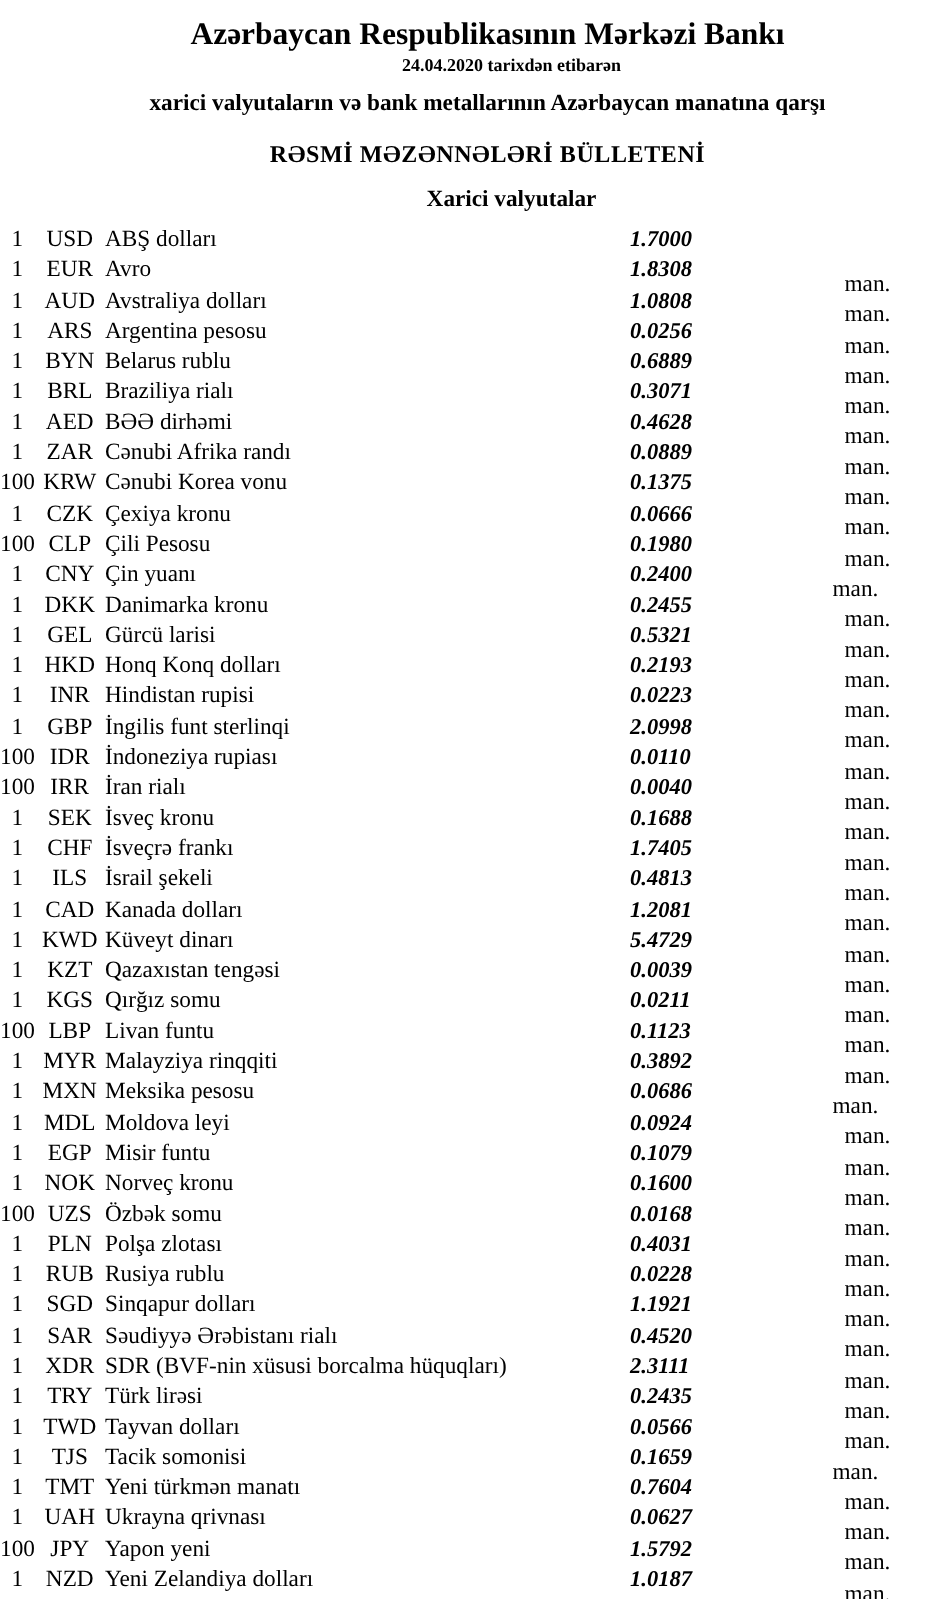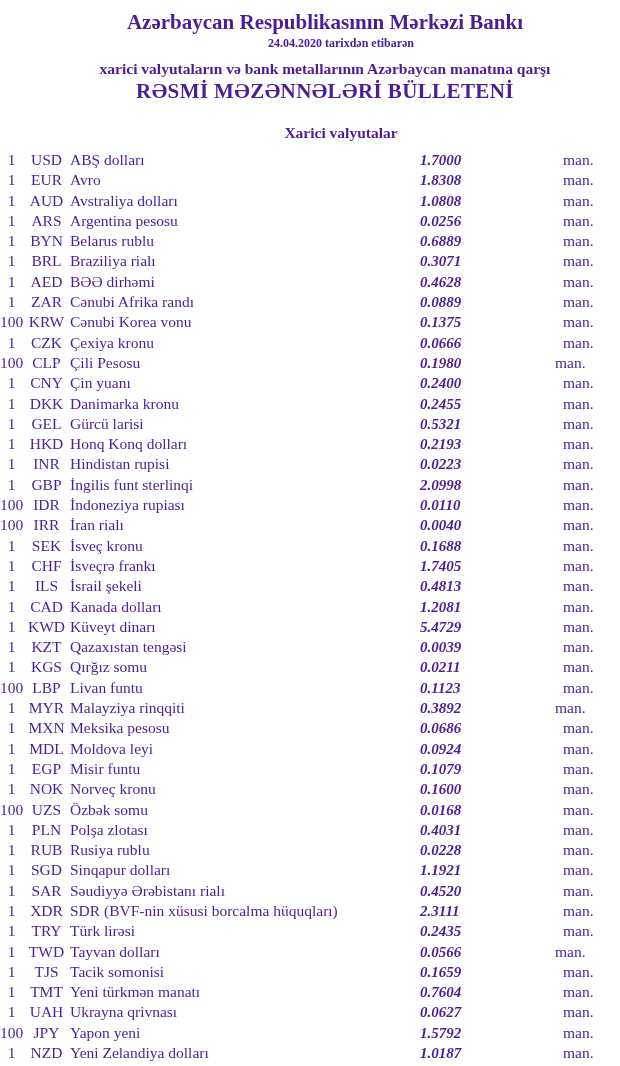--- a/index.html
+++ b/index.html
@@ -1,50 +1,50 @@
 <!DOCTYPE html>
 <html><head>
 <meta charset="utf-8">
 <style>
   * { margin:0; padding:0; box-sizing:border-box; }
   html,body { background:#e9e9e9; }
   .page {
     position:relative;
     width:620px; height:1066px;
     background:#ffffff;
-    color:#4c1d95;
+    color:#000000;
     font-family:"Liberation Serif", serif;
     overflow:hidden;
     margin:0 auto;
   }
   .header {
     position:absolute; top:9px; left:30px; width:590px;
     text-align:center; font-weight:bold;
   }
   .title { font-size:21px; line-height:26px; }
   .date-line { font-size:12px; line-height:17px; text-indent:32px; }
   .subtitle { font-size:15.5px; line-height:19px; margin-top:7px; }
-  .bulletin { font-size:21px; line-height:20px; margin-top:3px; letter-spacing:0.4px; }
+  .bulletin { font-size:16px; line-height:20px; margin-top:16px; letter-spacing:0.4px; }
   .section-title {
     position:absolute; top:124px; left:30px; width:590px;
     text-align:center; font-weight:bold; font-size:15.5px; line-height:18px;
     text-indent:32px;
   }
   .rates-table { position:absolute; top:150px; left:0; width:620px; }
   .row {
     position:relative;
     height:20.31px; line-height:20.31px;
     font-size:15.5px;
   }
   .row span { position:absolute; top:0; white-space:nowrap; }
   .qty  { left:0;   width:23px;  text-align:center; }
   .code { left:24px; width:45px; text-align:center; }
   .name { left:70px; }
   .rate { left:420px; width:132px; text-align:left; font-weight:bold; font-style:italic; font-size:15px; }
-  .unit { left:563px; }
+  .unit { left:563px;margin-top:30px; }
   .row.tight .unit { left:555px; }
 </style>
 </head>
 <body>
 
 <div class="page">
 
   <div class="header">
     <div class="title">Azərbaycan Respublikasının Mərkəzi Bankı</div>
     <div class="date-line">24.04.2020 tarixdən etibarən</div>

